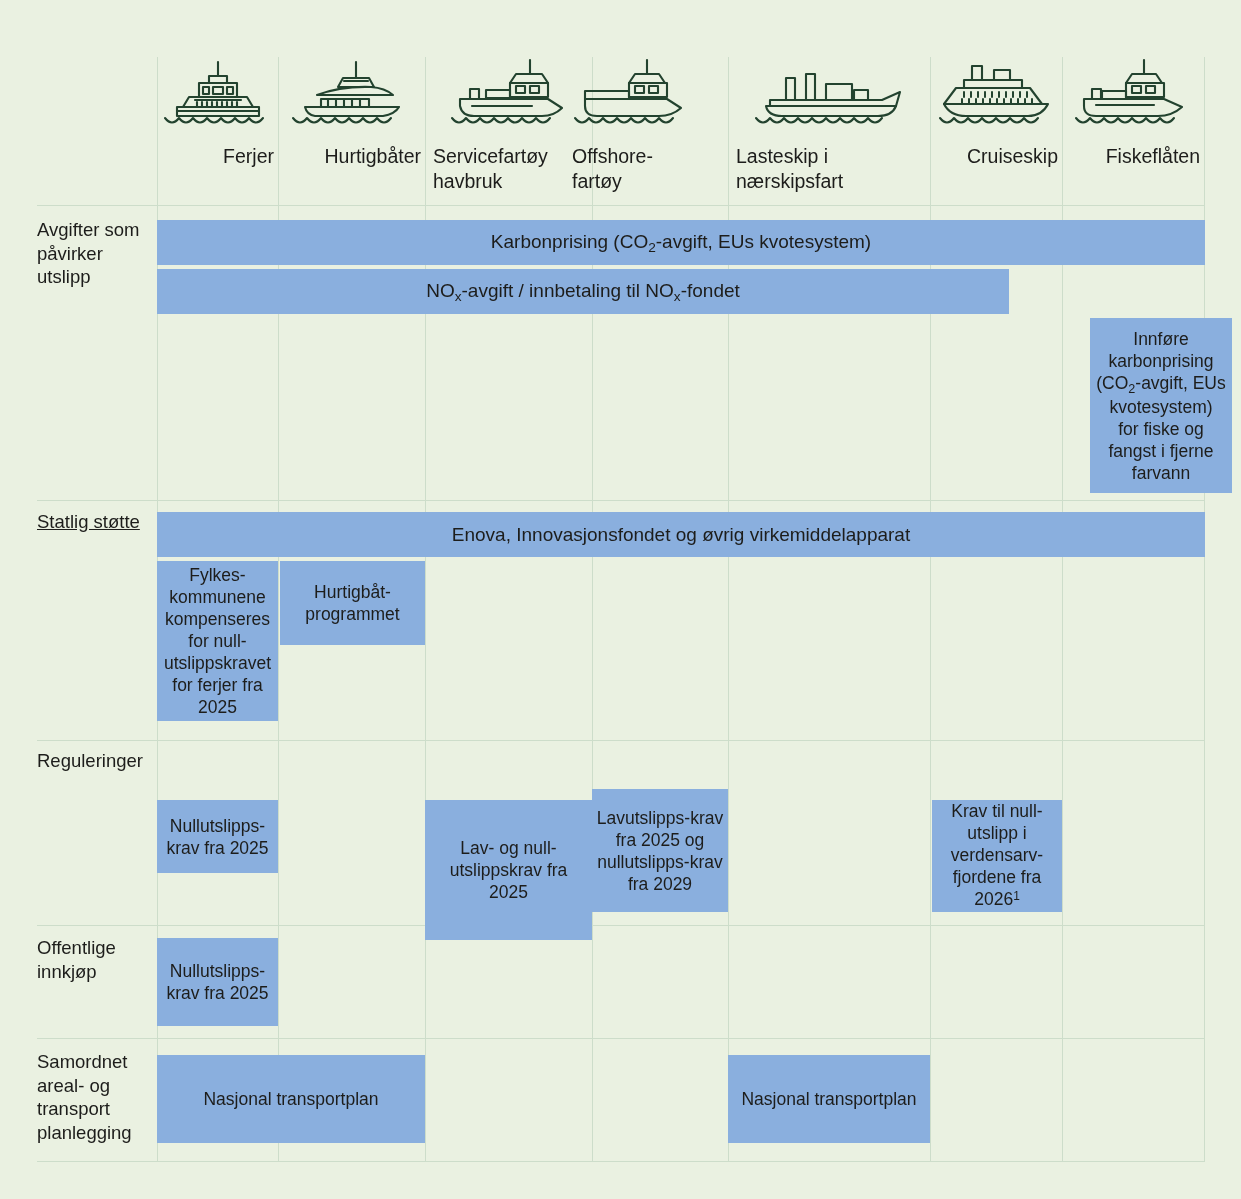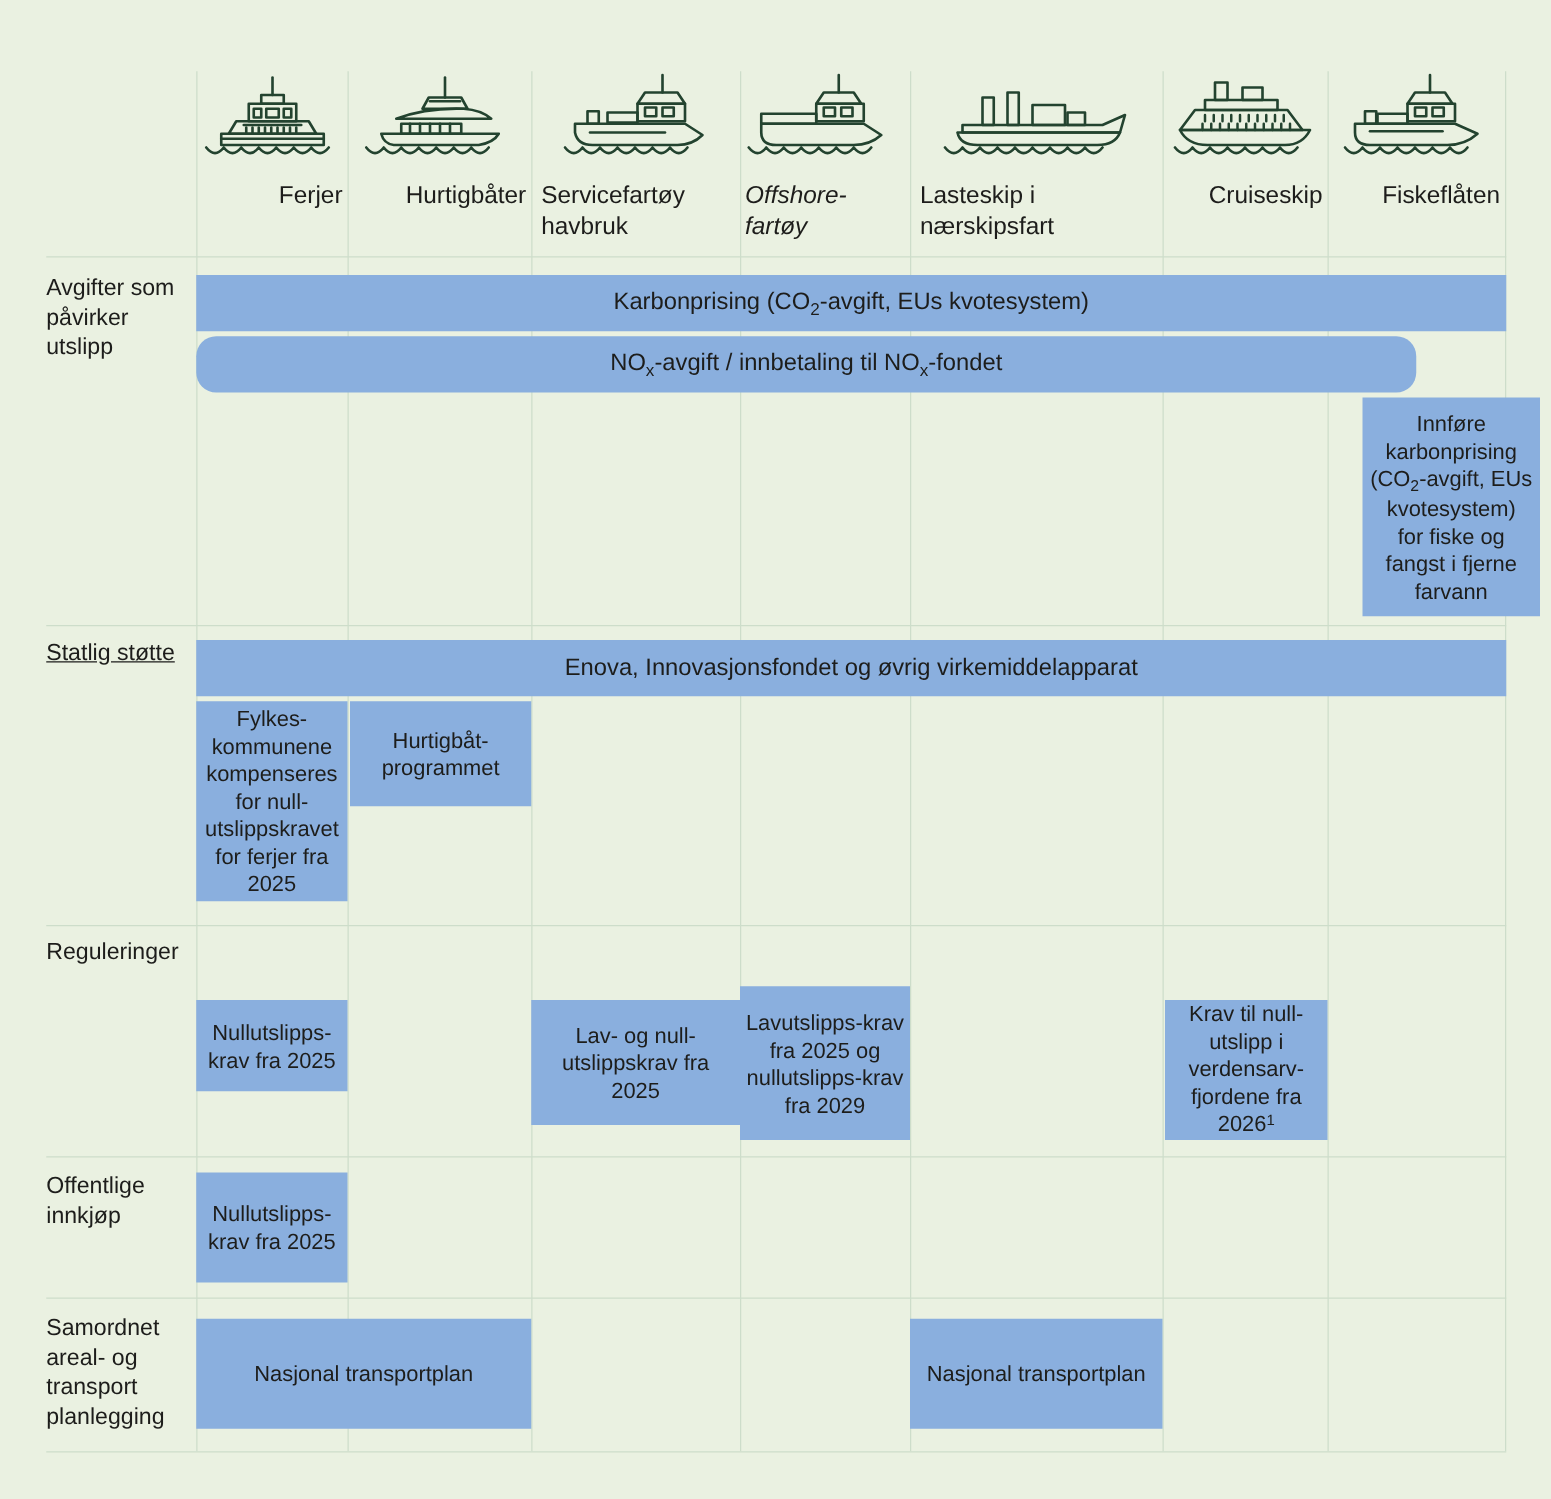--- a/index.html
+++ b/index.html
@@ -126,21 +126,21 @@
         <rect x="24" y="31" width="9" height="10"></rect>
         <path d="M40 32 h24 v8 h-24 z"></path>
         <path d="M14 41 h88 l14 9 q-8 8 -20 8 h-68 q-12 0 -14 -10 z"></path>
         <path d="M26 48 h60"></path>
         <path d="M6 60 q7 9 14 0 q7 9 14 0 q7 9 14 0 q7 9 14 0 q7 9 14 0 q7 9 14 0 q7 9 14 0"></path>
       </svg>
     </span>
     <span class="lbl">Servicefartøy havbruk</span>
   </div>
 
-  <div class="colhead left" style="left:588px;width:136px;font-style:italic;">
+  <div class="colhead left" style="left:564px;width:136px;">
     <span class="icon">
       <svg width="126" height="72" viewBox="0 0 126 72" fill="none" stroke="#23432f" stroke-width="2.1" stroke-linecap="round" stroke-linejoin="round">
         <line x1="78" y1="2" x2="78" y2="16"></line>
         <path d="M66 16 h24 l6 9 h-36 z"></path>
         <path d="M60 25 h38 v14 h-38 z"></path>
         <rect x="66" y="28" width="9" height="7"></rect>
         <rect x="80" y="28" width="9" height="7"></rect>
         <path d="M16 33 h44 v8 h-44 z"></path>
         <path d="M16 41 h82 l14 9 q-9 8 -22 8 h-62 q-12 0 -12 -10 z"></path>
         <path d="M6 60 q7 9 14 0 q7 9 14 0 q7 9 14 0 q7 9 14 0 q7 9 14 0 q7 9 14 0 q7 9 14 0"></path>
@@ -199,21 +199,21 @@
     </span>
     <span class="lbl">Fiskeflåten</span>
   </div>
 
   <div class="rowlabel" style="top:218px;">Avgifter som påvirker utslipp</div>
 
   <div class="cell wide" style="left:157px;top:220px;width:1048px;height:45px;justify-content:center;">
     <span><span>Karbonprising (CO</span><sub>2</sub><span>-avgift, EUs kvotesystem)</span></span>
   </div>
 
-  <div class="cell wide" style="left:157px;top:269px;width:976px;height:45px;border-radius:16px;">
+  <div class="cell wide" style="left:157px;top:269px;width:852px;height:45px;">
     <span><span>NO</span><sub>x</sub><span>-avgift / innbetaling til NO</span><sub>x</sub><span>-fondet</span></span>
   </div>
 
   <div class="cell small" style="left:1062px;top:318px;width:142px;height:175px;margin-left:28px;">
     <span>
       <span>Innføre</span><br>
       <span>karbonprising</span><br>
       <span>(CO</span><sub>2</sub><span>-avgift, EUs</span><br>
       <span>kvotesystem)</span><br>
       <span>for fiske og</span><br>
@@ -228,21 +228,21 @@
 
   <div class="cell small" style="left:157px;top:561px;width:121px;height:160px;">Fylkes-kommunene kompenseres for null-utslippskravet for ferjer fra 2025</div>
 
   <div class="cell small" style="left:280px;top:561px;width:145px;height:84px;">Hurtigbåt-programmet</div>
 
   <div class="rowlabel" style="top:749px;">Reguleringer</div>
 
 
   <div class="cell small" style="left:157px;top:800px;width:121px;height:73px;">Nullutslipps-krav fra 2025</div>
 
-  <div class="cell small" style="left:425px;top:800px;width:167px;height:100px;">Lav- og null-utslippskrav fra 2025</div>
+  <div class="cell small" style="left:425px;top:800px;width:167px;height:140px;">Lav- og null-utslippskrav fra 2025</div>
 
   <div class="cell small" style="left:592px;top:789px;width:136px;height:123px;">Lavutslipps-krav fra 2025 og nullutslipps-krav fra 2029</div>
 
   <div class="cell small" style="left:932px;top:800px;width:130px;height:112px;">
     <span><span>Krav til null-utslipp i verdensarv-fjordene fra 2026</span><sup>1</sup></span>
   </div>
 
   <div class="rowlabel" style="top:936px;">Offentlige innkjøp</div>
 
   <div class="cell small" style="left:157px;top:938px;width:121px;height:88px;">Nullutslipps-krav fra 2025</div>

